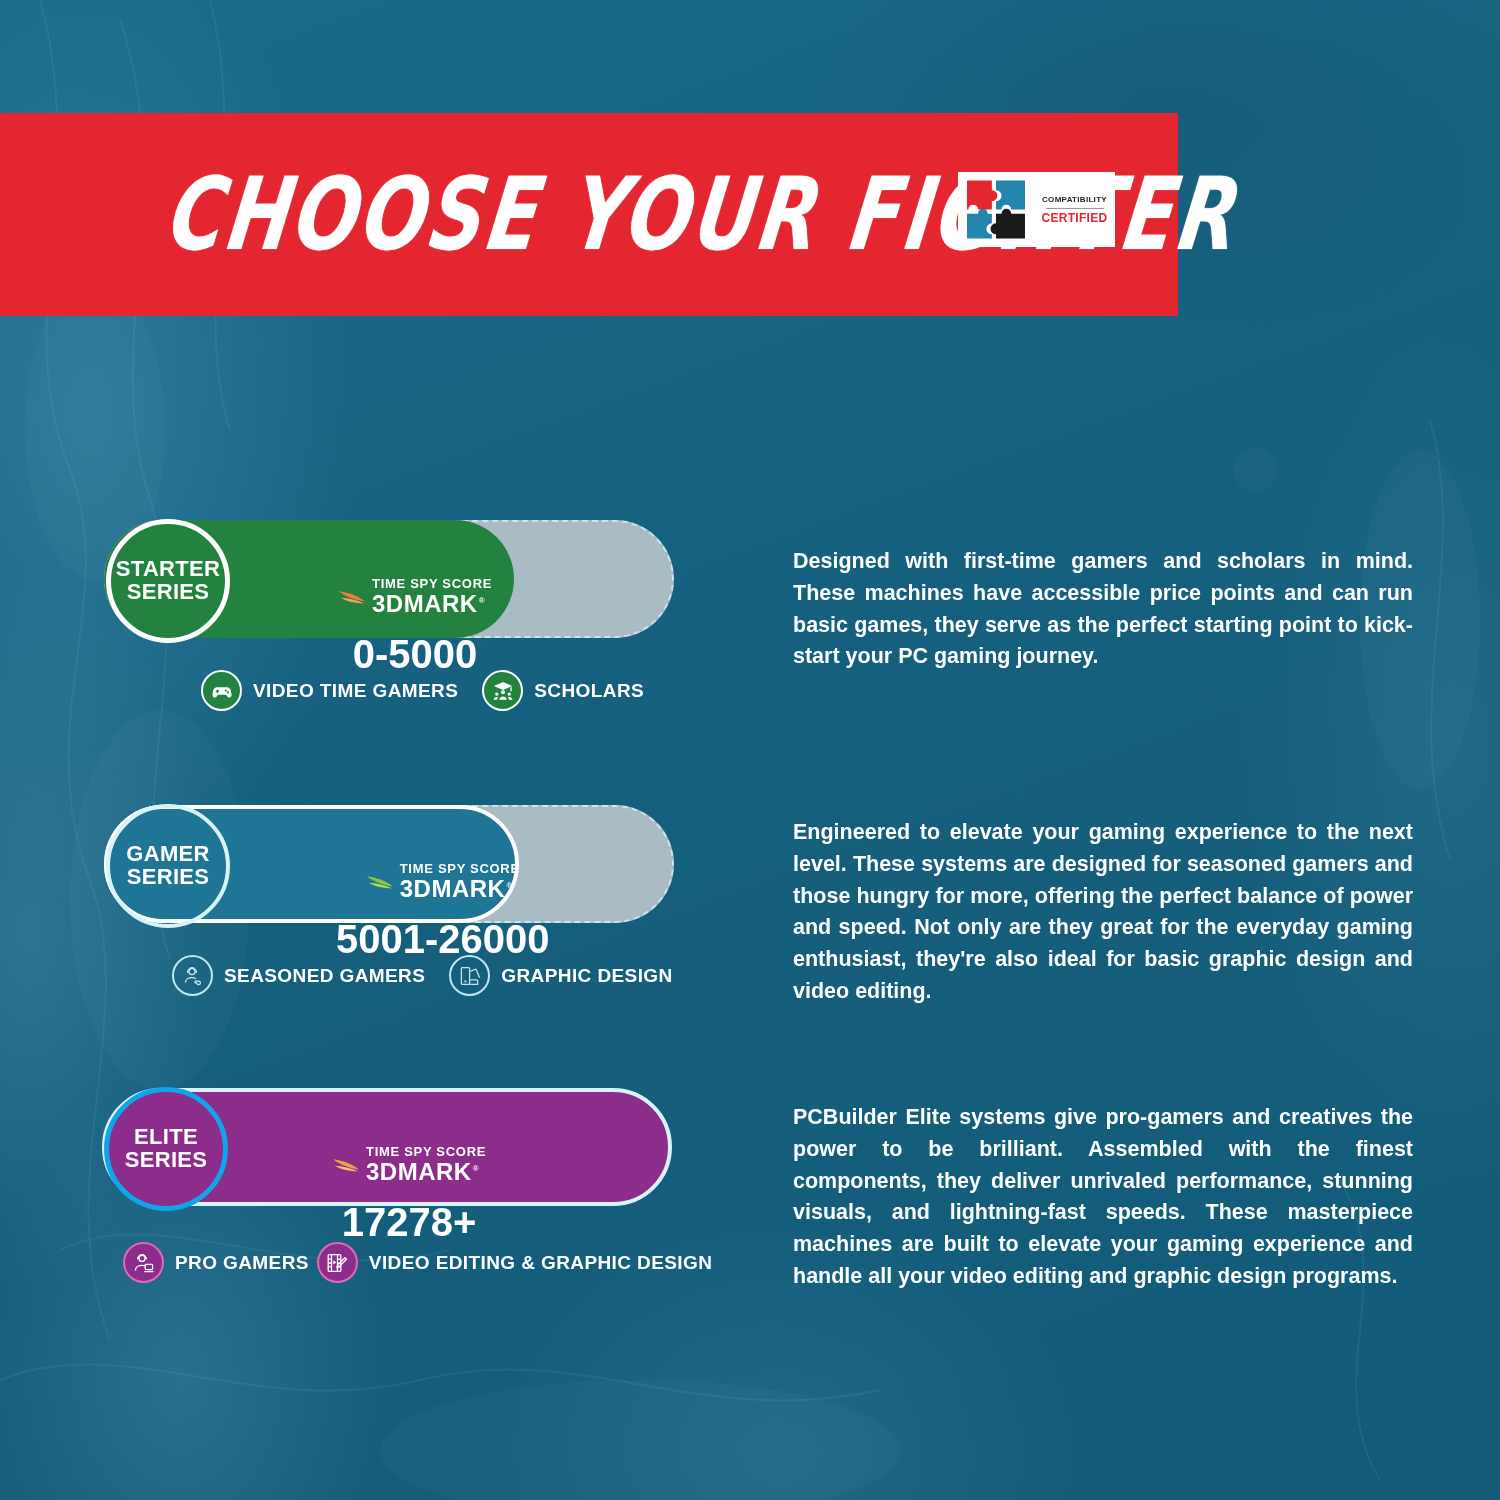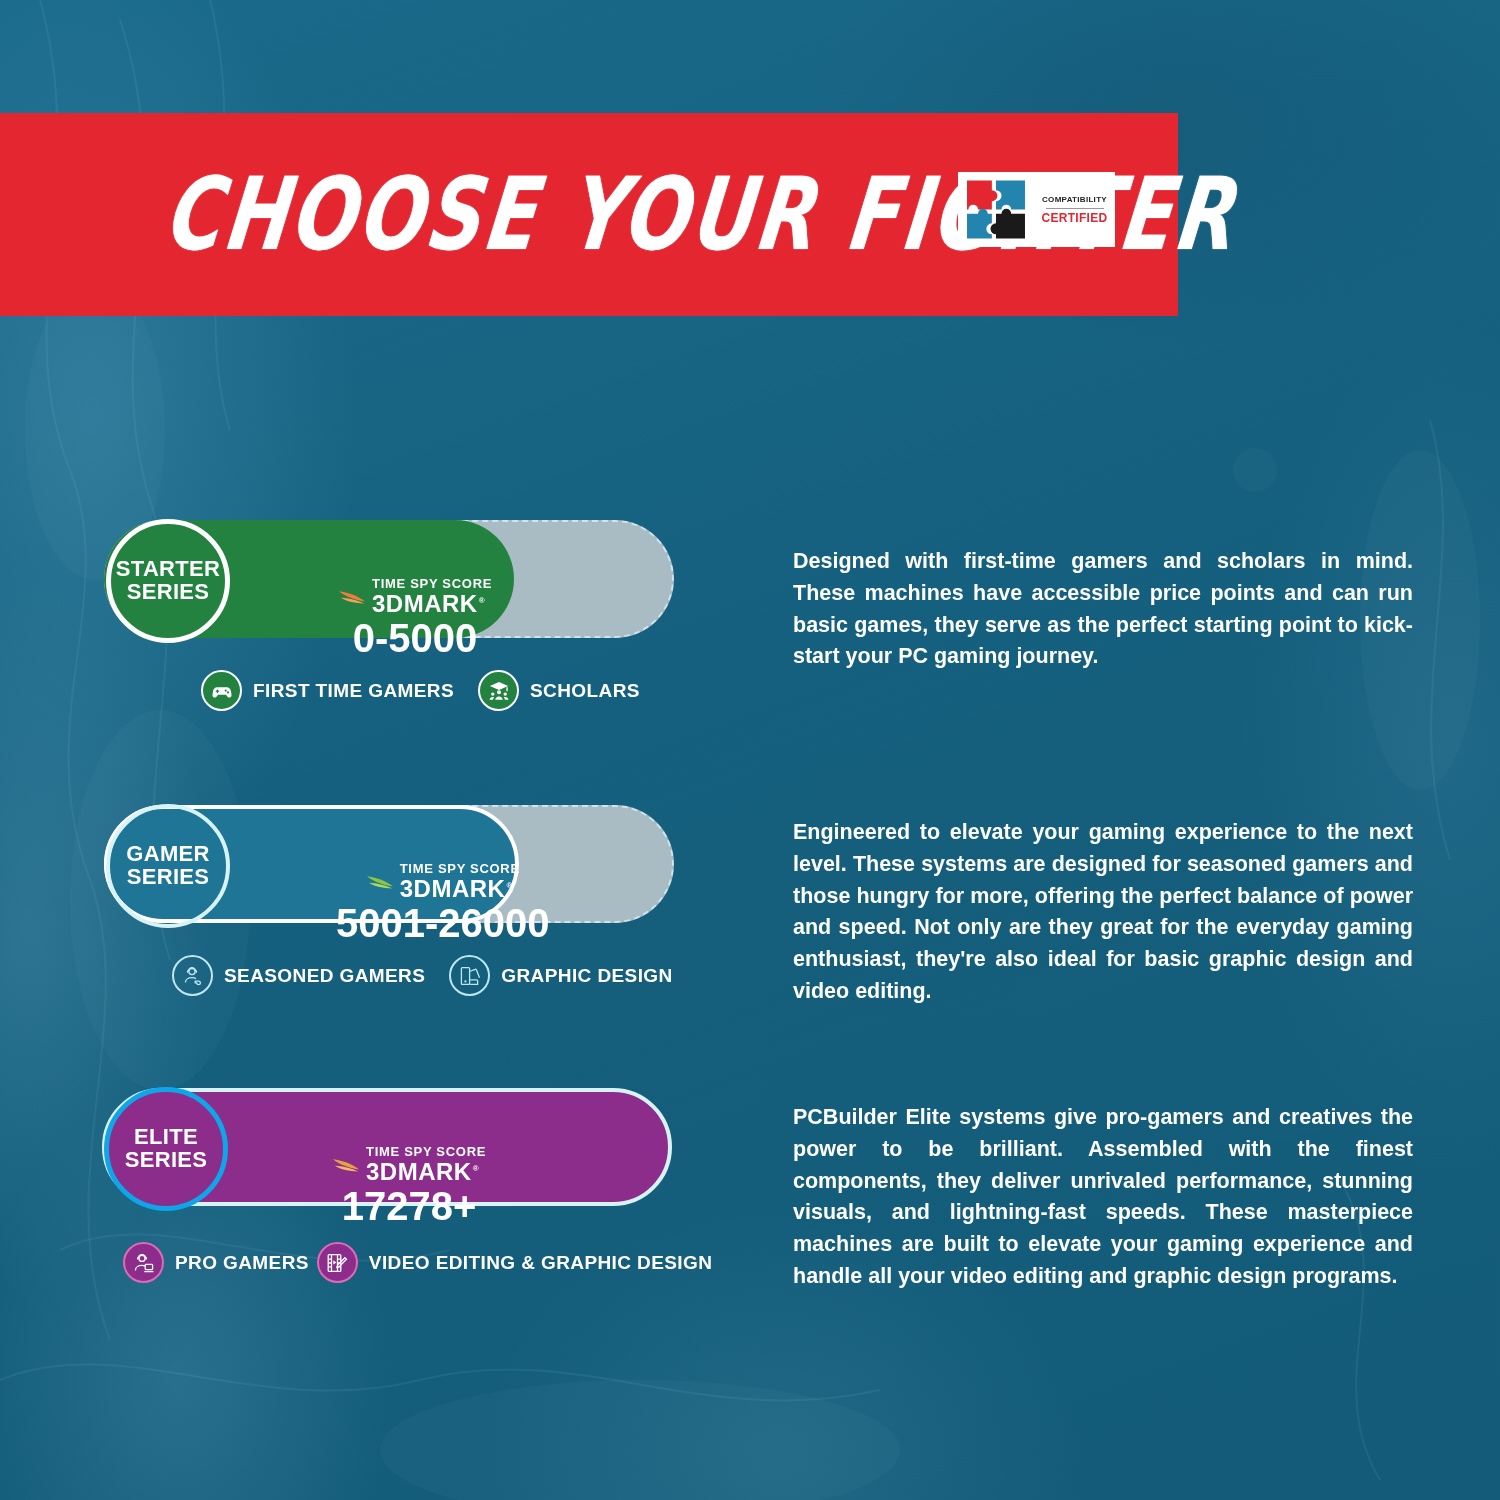--- a/index.html
+++ b/index.html
@@ -157,21 +157,21 @@
     font-family: "Liberation Sans", sans-serif;
     position: relative;
   }
   .mark::after {
     content: "\00AE";
     font-size: 8px;
     position: relative; top: -9px; left: 1px;
   }
   .score-value {
     font-size: 40px; font-weight: 700; letter-spacing: 0px;
-    margin-top: 2px; line-height: 1;
+    margin-top: 18px; line-height: 1;
     font-family: "Liberation Sans", sans-serif;
   }
 
   
   .chips {
     position: absolute;
     display: flex; align-items: center;
     gap: 24px;
   }
   #chips-starter { left: 201px; top: 150px; }
@@ -286,21 +286,21 @@
     <div class="chip">
       <span class="chip-icon">
         <svg width="24" height="24" viewBox="0 0 24 24" fill="#ffffff">
           <path d="M7.2 8.2h9.6c2.3 0 3.9 1.9 4.2 4.1l.5 3.4c.25 1.8-.9 2.9-2.2 2.9-1 0-1.6-.5-2.2-1.3l-1.1-1.5H8l-1.1 1.5c-.6.8-1.2 1.3-2.2 1.3-1.3 0-2.45-1.1-2.2-2.9l.5-3.4c.3-2.2 1.9-4.1 4.2-4.1z"></path>
           <rect x="5.6" y="11.5" width="3.6" height="1.35" rx=".6" fill="#23823f"></rect>
           <rect x="6.73" y="10.38" width="1.35" height="3.6" rx=".6" fill="#23823f"></rect>
           <circle cx="15.7" cy="11.6" r="1.05" fill="#23823f"></circle>
           <circle cx="17.9" cy="13.4" r="1.05" fill="#23823f"></circle>
         </svg>
       </span>
-      <span class="chip-label">FIRST TIME GAMERS</span>
+      <span class="chip-label">VIDEO TIME GAMERS</span>
     </div>
     <div class="chip">
       <span class="chip-icon">
         <svg width="24" height="24" viewBox="0 0 24 24" fill="#ffffff">
           <path d="M12 3 2.8 7 12 11l9.2-4L12 3z"></path>
           <path d="M19.4 8.6v3.1c0 .35.3.6.65.6s.65-.25.65-.6V8.1l-1.3.5z"></path>
           <circle cx="12" cy="13.3" r="2"></circle>
           <path d="M8.3 20.8c0-2.1 1.65-3.4 3.7-3.4s3.7 1.3 3.7 3.4H8.3z"></path>
           <circle cx="5.8" cy="15.1" r="1.7"></circle>
           <path d="M2.6 20.8c0-1.8 1.4-2.9 3.2-2.9.5 0 1 .08 1.4.24-.7.7-1.1 1.6-1.2 2.66H2.6z"></path>

